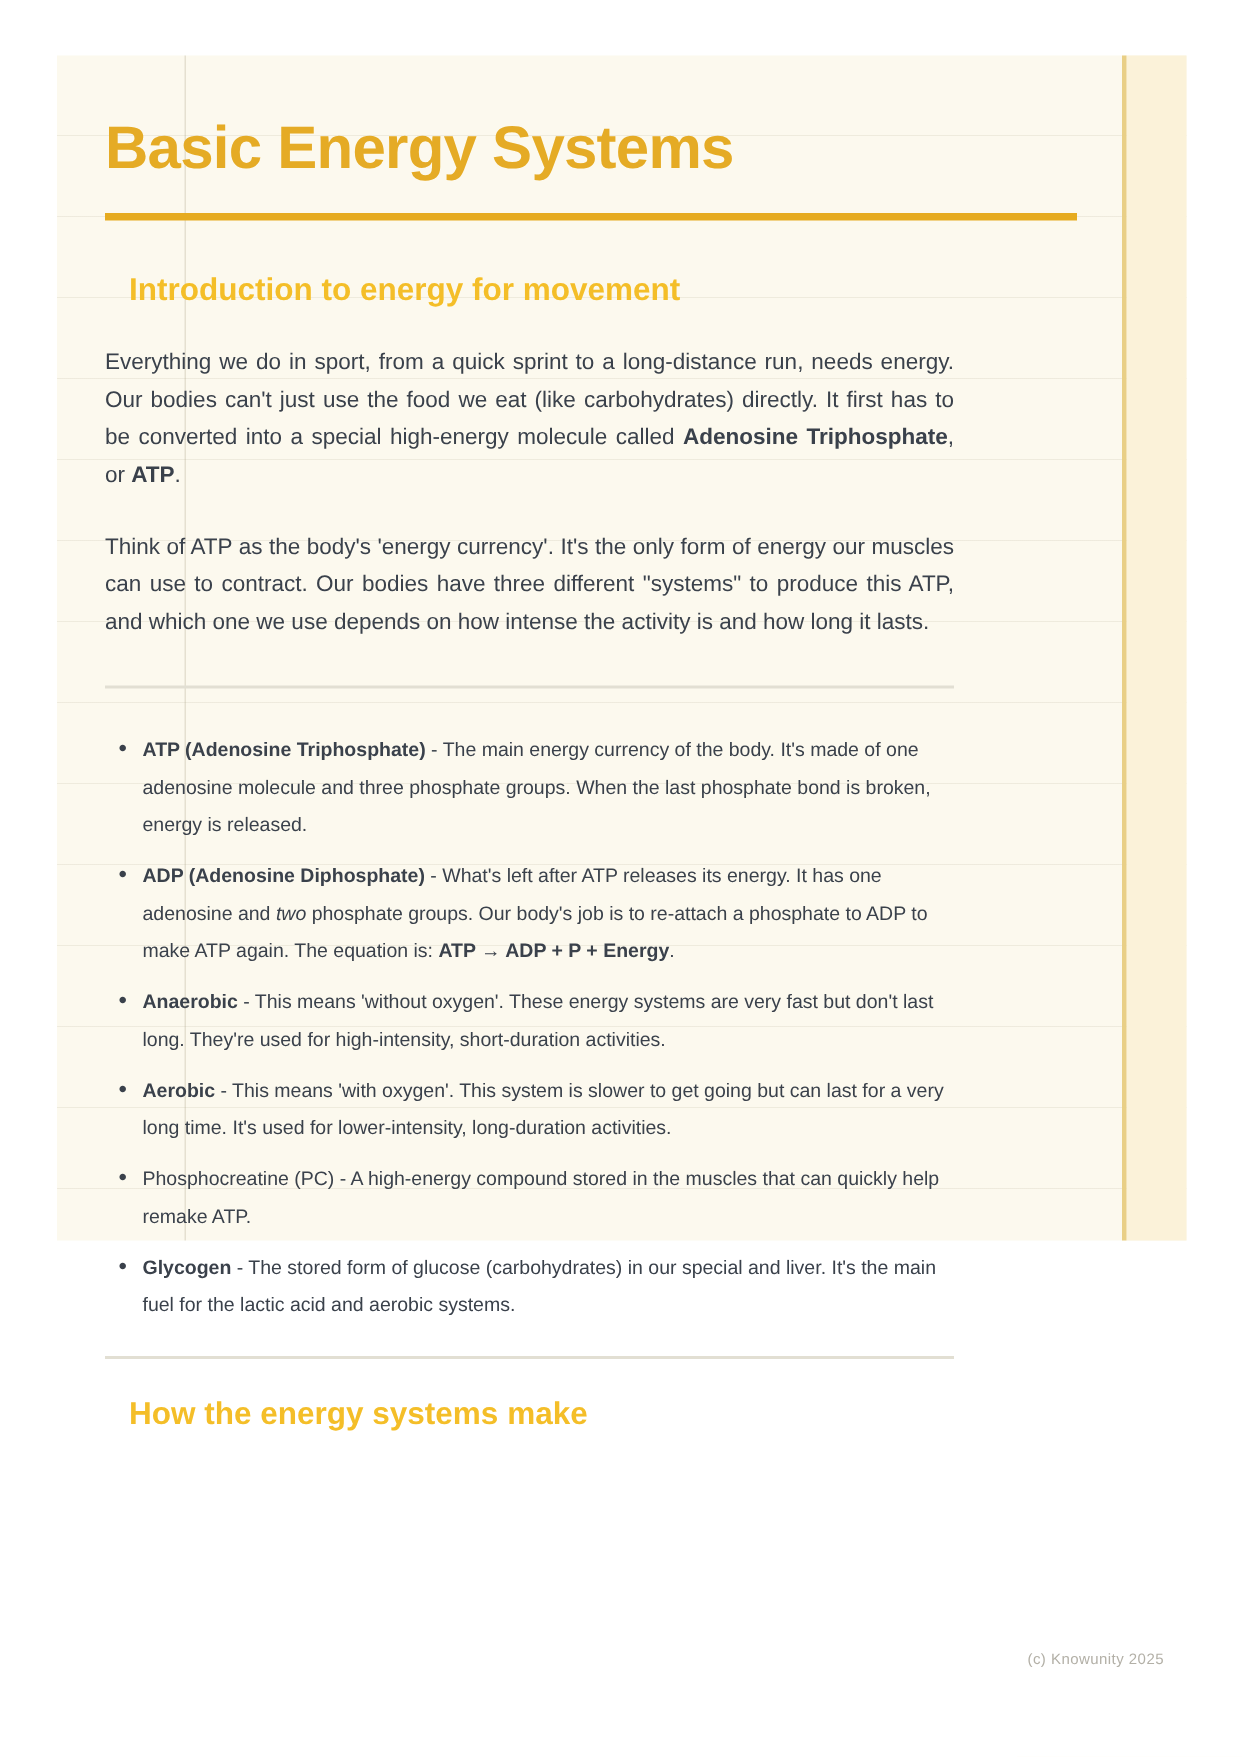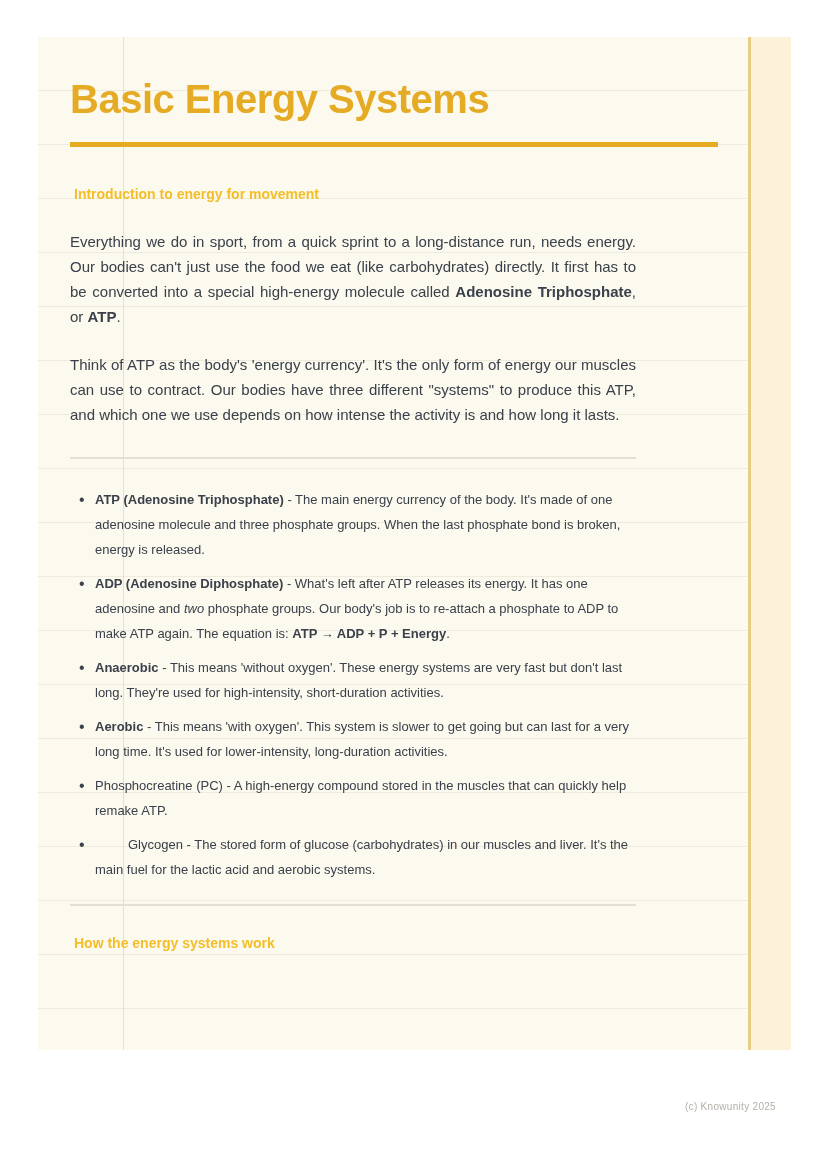--- a/index.html
+++ b/index.html
@@ -16,21 +16,21 @@
     width: 828px;
     height: 1171px;
     background: #ffffff;
   }
   
   .sheet {
     position: absolute;
     left: 38px;
     top: 37px;
     width: 753px;
-    height: 1013px;
+    height: 790px;
     background-color: #fcf9ee;
     
     background-image: repeating-linear-gradient(
       to bottom,
       transparent 0px,
       transparent 53px,
       rgba(168,160,134,0.16) 53px,
       rgba(168,160,134,0.16) 54px
     );
   }
@@ -74,22 +74,22 @@
     letter-spacing: -0.5px;
     color: #e5ab25;
   }
   .title-rule {
     margin-top: 23px;
     width: 648px;
     height: 5px;
     background: #e6ab20;
   }
   h2.section-heading {
-    margin: 4px;
-    font-size: 14px;
+    margin: 16px;
+    font-size: 21px;
     line-height: 22px;
     font-weight: 700;
     color: #f4be28;
   }
   .sec-intro h2.section-heading { margin-top: 36px; margin-bottom: 24px; }
   .sec-terms h2.section-heading { margin-bottom: 0; }
   .sec-how   h2.section-heading { margin-bottom: 0; }
   p.body-par {
     margin: 0 0 23px 0;
     font-size: 15px;
@@ -155,26 +155,26 @@
 
       <hr class="divider">
 
       <section class="sec-terms">
         <ul class="terms-list">
           <li><span style="font-weight: 700;">ATP (Adenosine Triphosphate)</span><span> - The main energy currency of the body. It's made of one adenosine molecule and three phosphate groups. When the last phosphate bond is broken, energy is released.</span></li>
           <li><span style="font-weight: 700;">ADP (Adenosine Diphosphate)</span><span> - What's left after ATP releases its energy. It has one adenosine and </span><span style="font-style: italic;">two</span><span> phosphate groups. Our body's job is to re-attach a phosphate to ADP to make ATP again. The equation is: </span><span style="font-weight: 700;">ATP → ADP + P + Energy</span><span>.</span></li>
           <li><span style="font-weight: 700;">Anaerobic</span><span> - This means 'without oxygen'. These energy systems are very fast but don't last long. They're used for high-intensity, short-duration activities.</span></li>
           <li><span style="font-weight: 700;">Aerobic</span><span> - This means 'with oxygen'. This system is slower to get going but can last for a very long time. It's used for lower-intensity, long-duration activities.</span></li>
           <li><span style="font-weight: 400;">Phosphocreatine (PC)</span><span> - A high-energy compound stored in the muscles that can quickly help remake ATP.</span></li>
-          <li><span style="font-weight: 400; margin-left: 33px;">Glycogen</span><span> - The stored form of glucose (carbohydrates) in our muscles and liver. It's the main fuel for the lactic acid and aerobic systems.</span></li>
+          <li><span style="font-weight: 700;">Glycogen</span><span> - The stored form of glucose (carbohydrates) in our special and liver. It's the main fuel for the lactic acid and aerobic systems.</span></li>
         </ul>
       </section>
 
       <hr class="divider divider-2">
 
       <section class="sec-how">
-        <h2 class="section-heading">How the energy systems work</h2>
+        <h2 class="section-heading">How the energy systems make</h2>
       </section>
     </div>
 
     <div class="watermark">(c) Knowunity 2025</div>
   </div>
 </div>
 
 </body></html>

